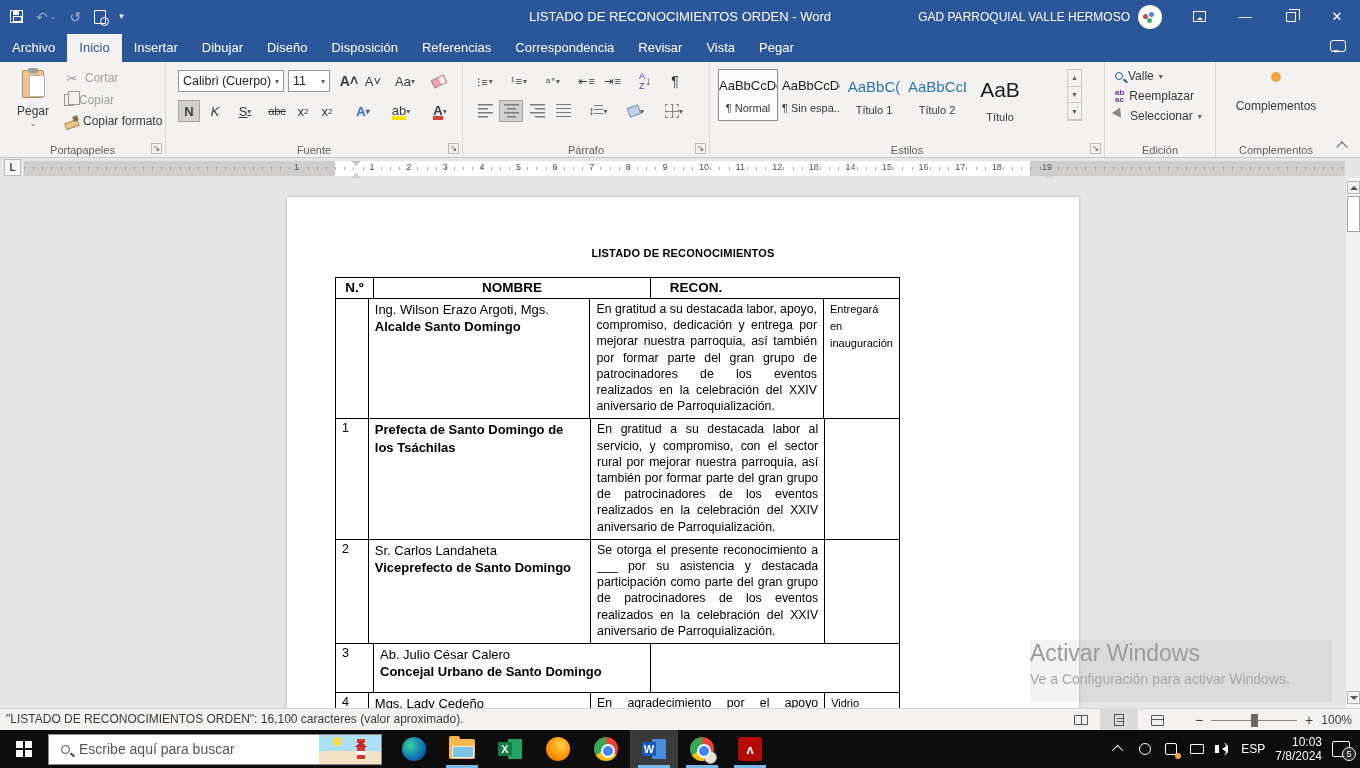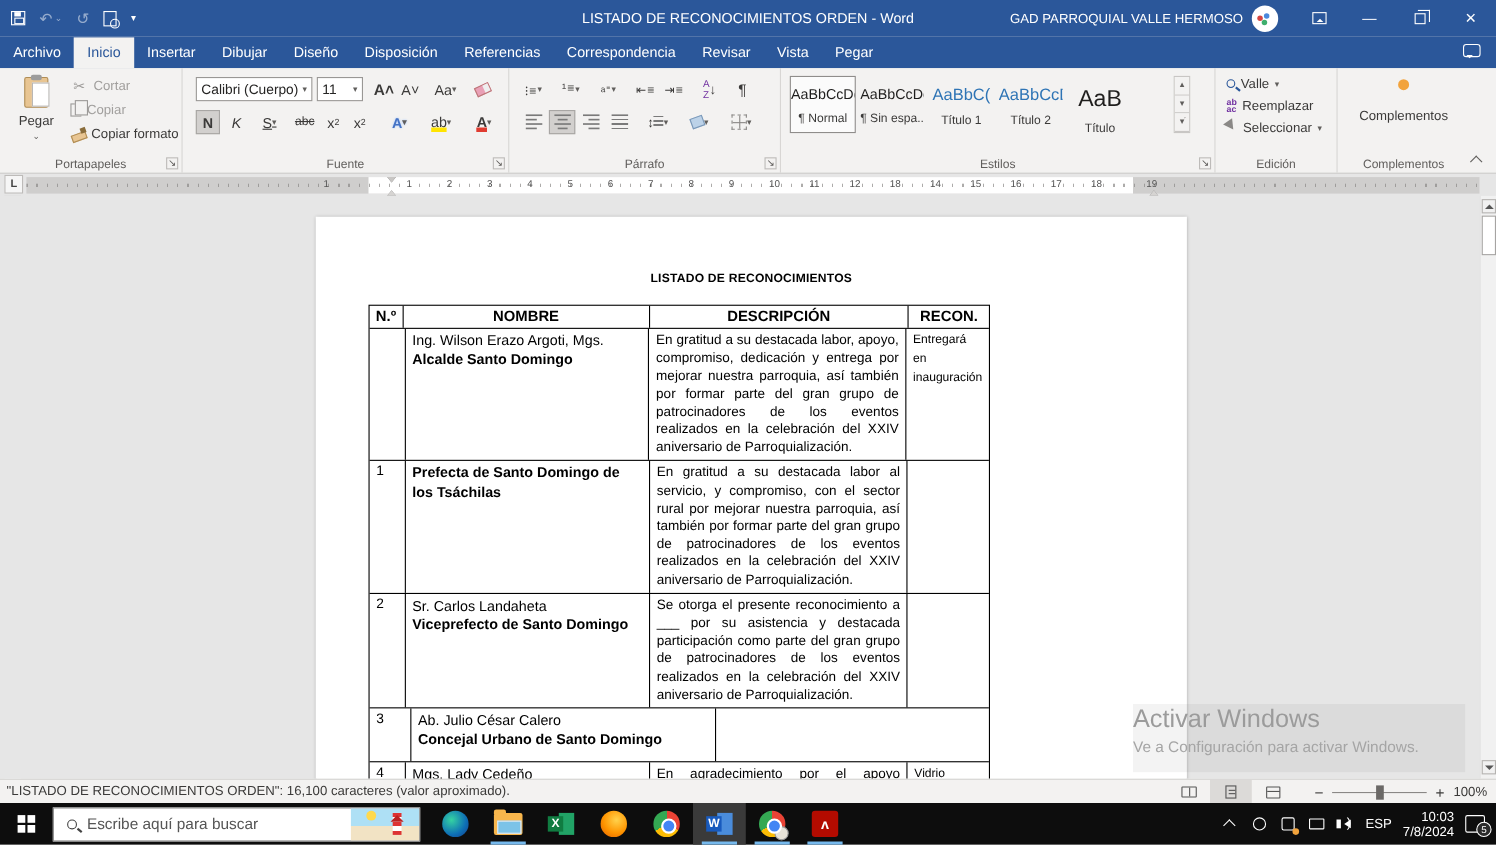--- a/index.html
+++ b/index.html
@@ -540,21 +540,20 @@
       </div>
   </div>
 
   <div id="docarea">
     <div id="page">
       <div id="doc-title">LISTADO DE RECONOCIMIENTOS</div>
       <div id="dtable">
         <div class="trow head">
           <div class="c col-num">N.º</div>
           <div class="c col-name">NOMBRE</div>
-          <div class="c col-desc">DESCRIPCIÓN</div>
           <div class="c col-recon">RECON.</div>
         </div>
         <div id="tbody">
 
         <div class="trow" style="min-height: 99px;">
               <div class="c col-num"></div>
               <div class="c col-name">
                 <div class="nm">Ing. Wilson Erazo Argoti, Mgs.</div>
                 <div class="role">Alcalde Santo Domingo</div>
               </div>

